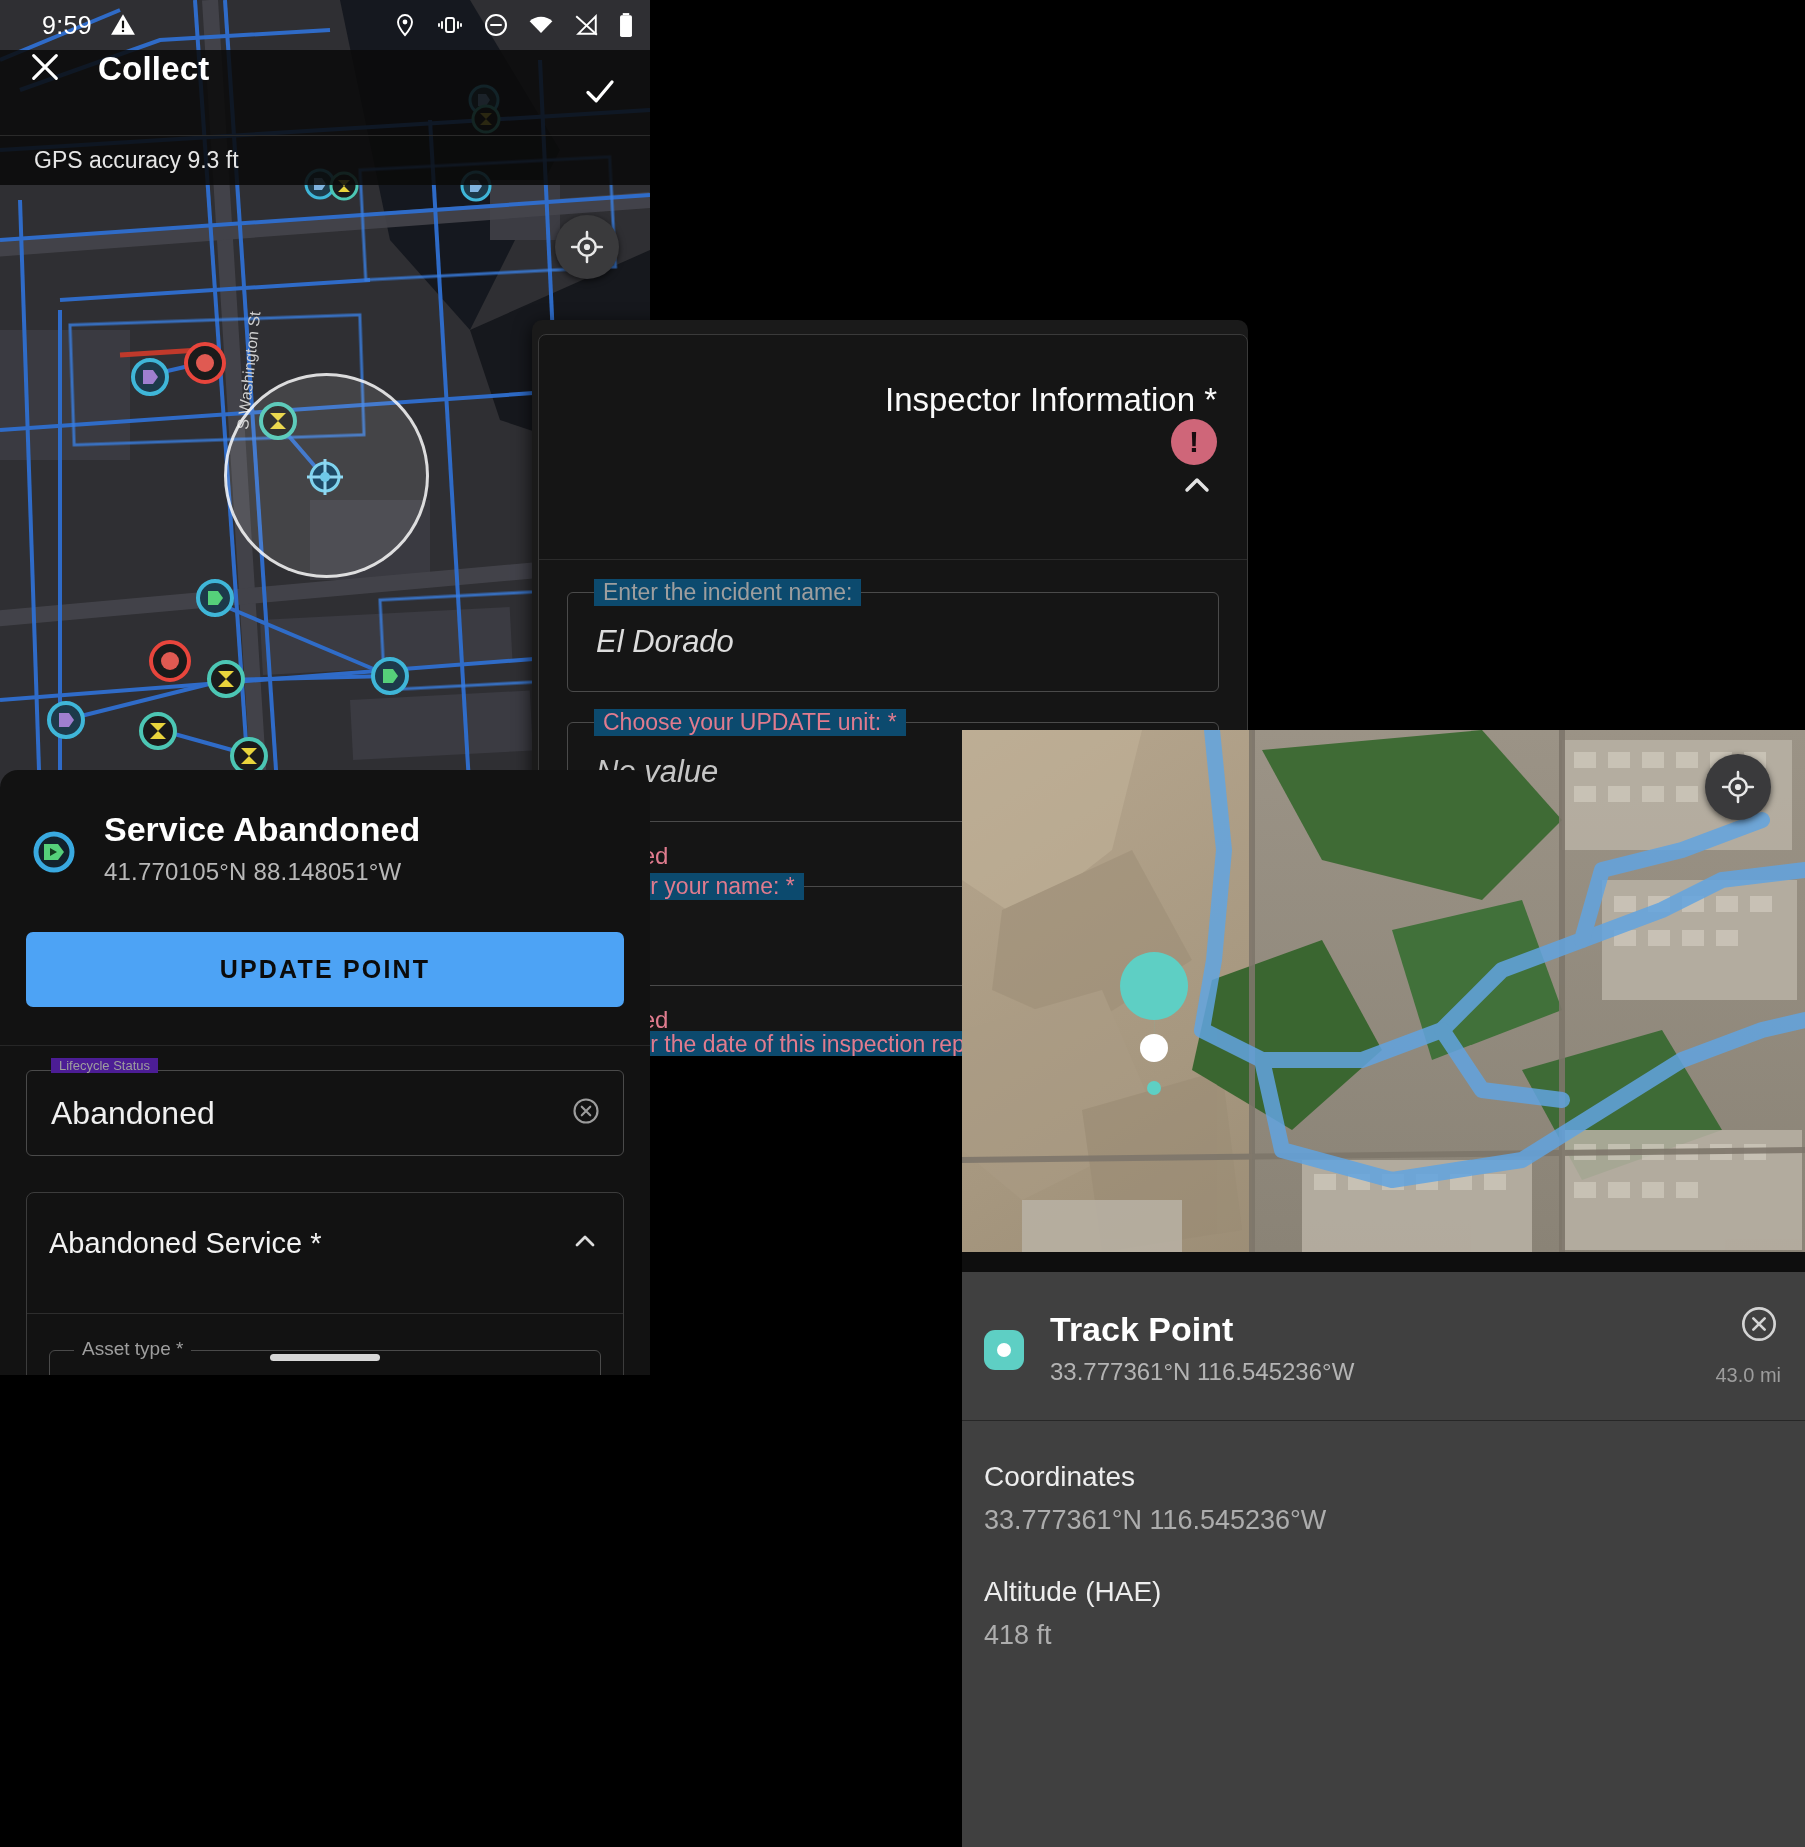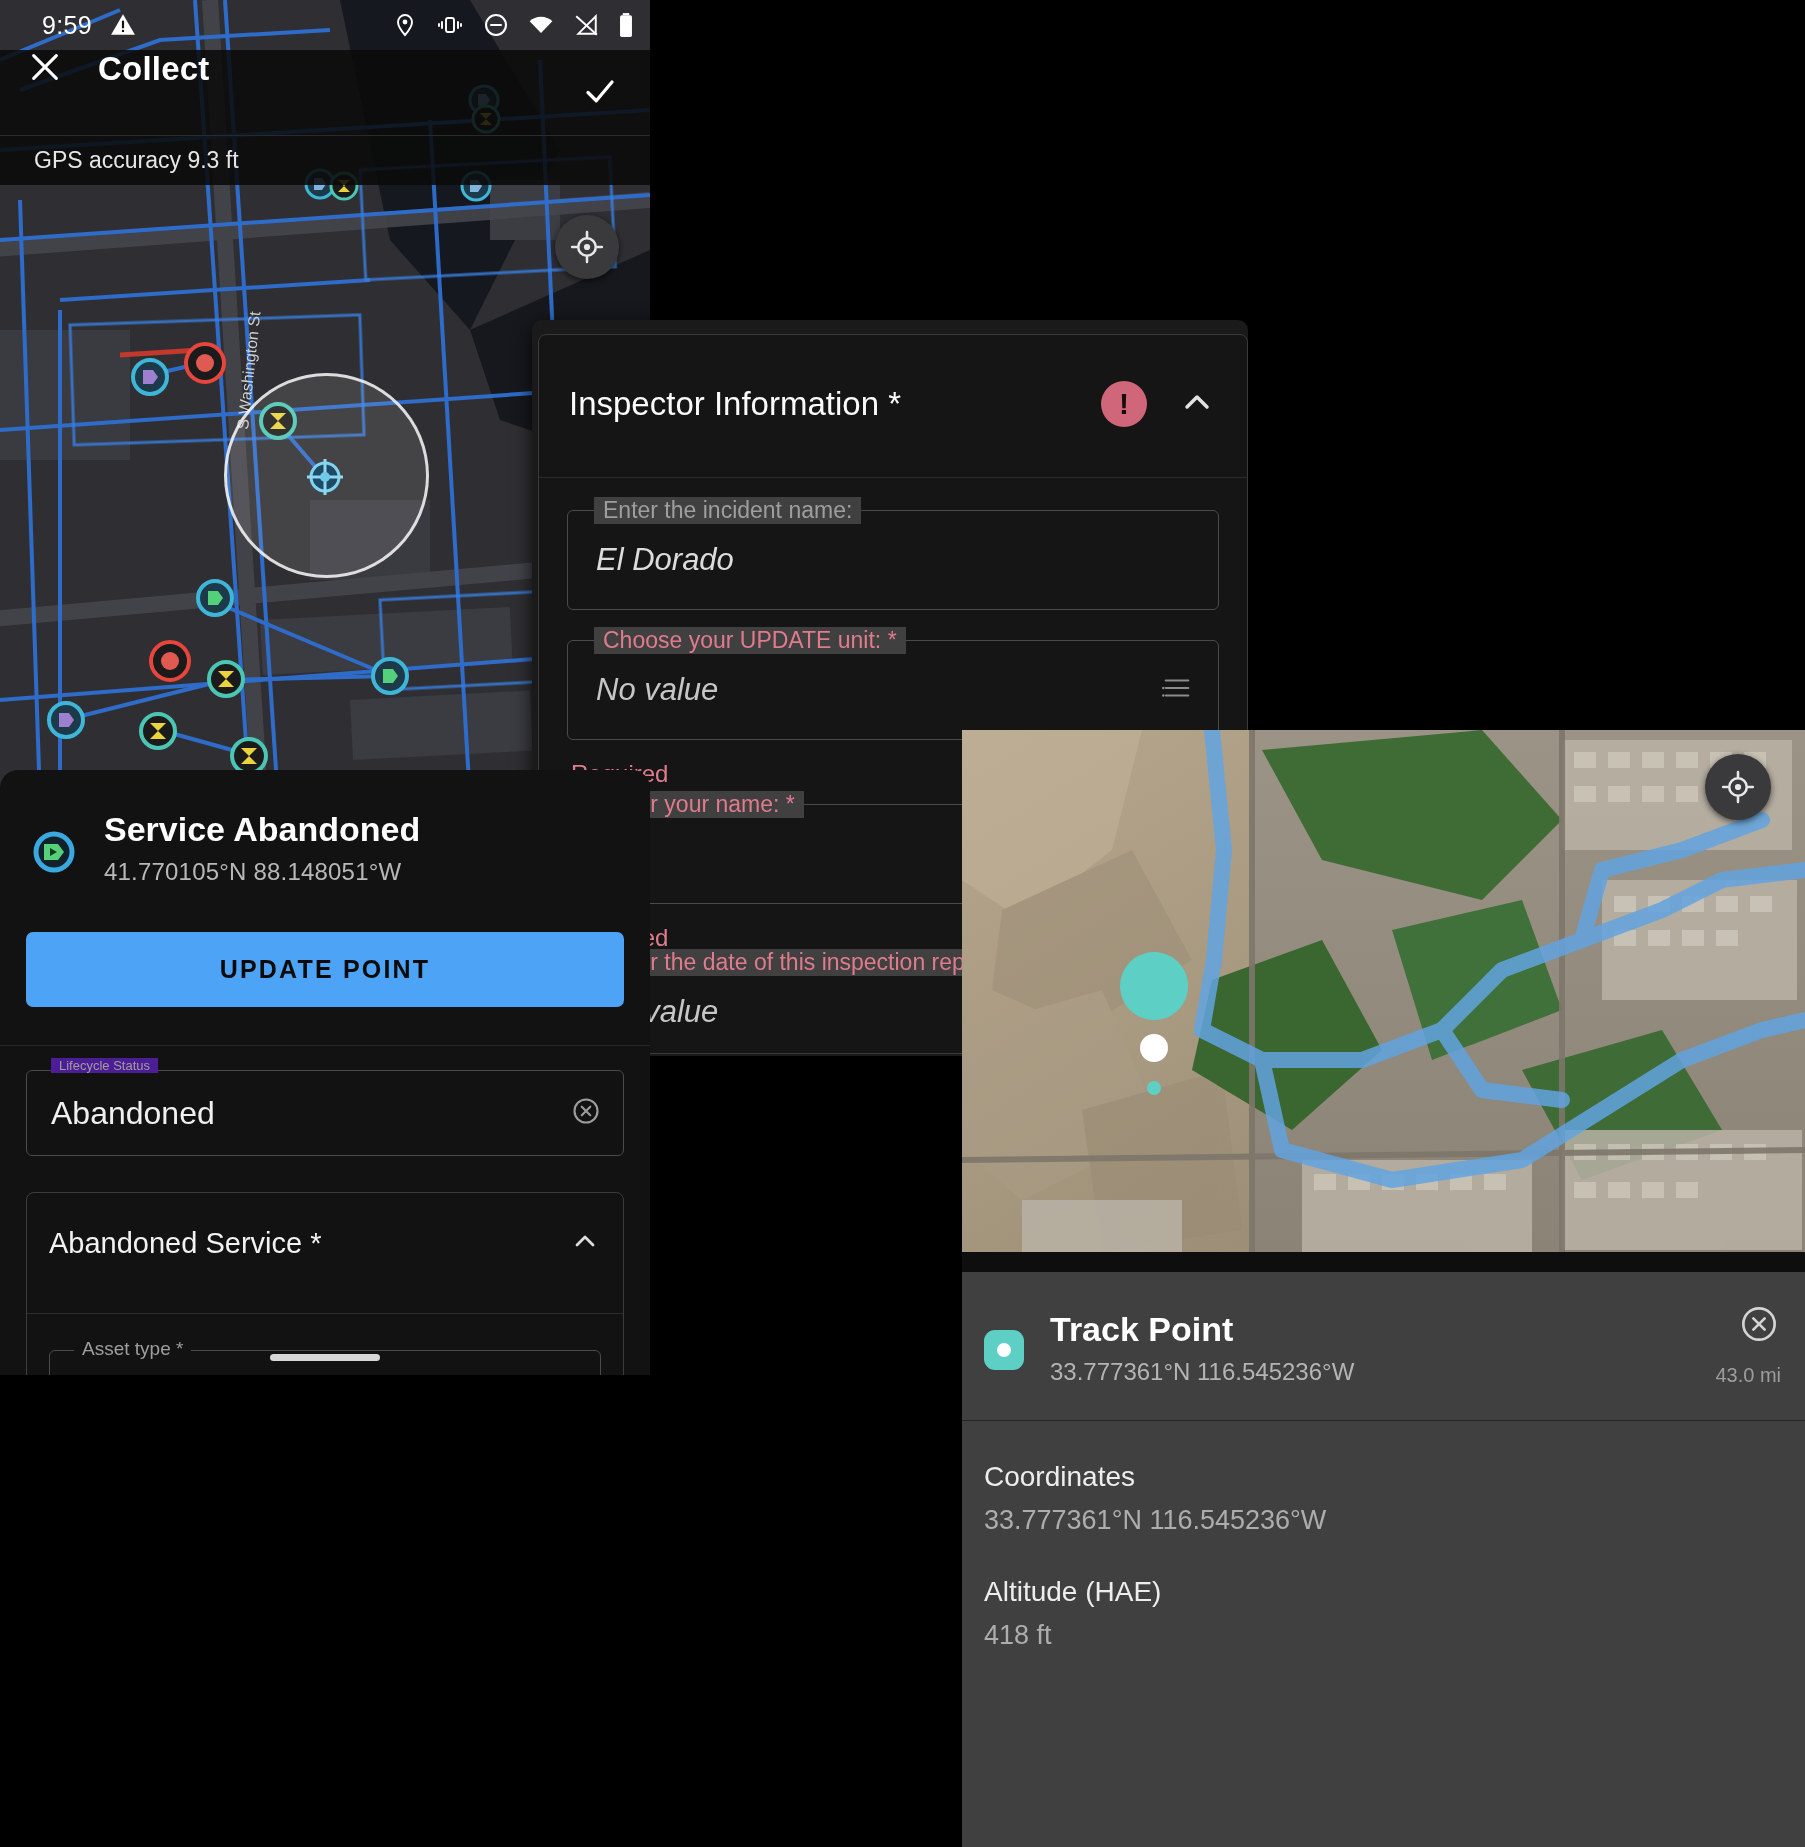--- a/index.html
+++ b/index.html
@@ -104,36 +104,36 @@
   
   .panelB {
     position:absolute; left:532px; top:320px; width:716px; height:736px;
     background:#1a1a1a; border-radius:10px; overflow:hidden;
     box-shadow:0 4px 18px rgba(0,0,0,.75);
   }
   .panelB-inner {
     position:absolute; left:6px; top:14px; width:710px; height:720px;
     background:#151515; border:1px solid #3a3a3a; border-radius:8px;
   }
-  .insp-head { display:flex; align-items:center; padding:46px 30px 0 30px; }
+  .insp-head { display:flex; align-items:flex-end; padding:46px 30px 0 30px;flex-direction:column; }
   .insp-title { color:#fafafa; font-size:33px; }
   .insp-badge {
     margin-left:auto; width:46px; height:46px; border-radius:50%;
     background:#cf6679; display:flex; align-items:center; justify-content:center;
     color:#1a0b0f; font-size:30px; font-weight:bold; line-height:1;
   }
   .insp-chev { margin-left:30px; }
   .insp-body { margin-top:50px; border-top:1px solid #2b2b2b; padding-top:32px; }
 
   .bfield {
     position:relative; margin:0 28px 0 28px; height:100px;
     border:1px solid #4a4a4a; border-radius:6px; display:flex; align-items:center;
   }
   .bfield .blabel {
-    position:absolute; top:-14px; left:26px; padding:0 9px; background:#404040;
+    position:absolute; top:-14px; left:26px; padding:0 9px; background:#0c4a6e;
     font-size:23px; color:#9e9e9e; white-space:nowrap;
   }
   .bfield .blabel.req { color:#e07b8e; }
   .bfield .bval { color:#dcdcdc; font-size:31px; margin-left:28px;font-style:italic; }
   .bfield .bval.ph { color:#c6c6c6; }
   .bfield .blist { position:absolute; right:26px; top:50%; transform:translateY(-50%); }
   .req-msg { color:#e07b8e; font-size:24px; margin:20px 0 0 32px; }
 
   
   .panelC {

